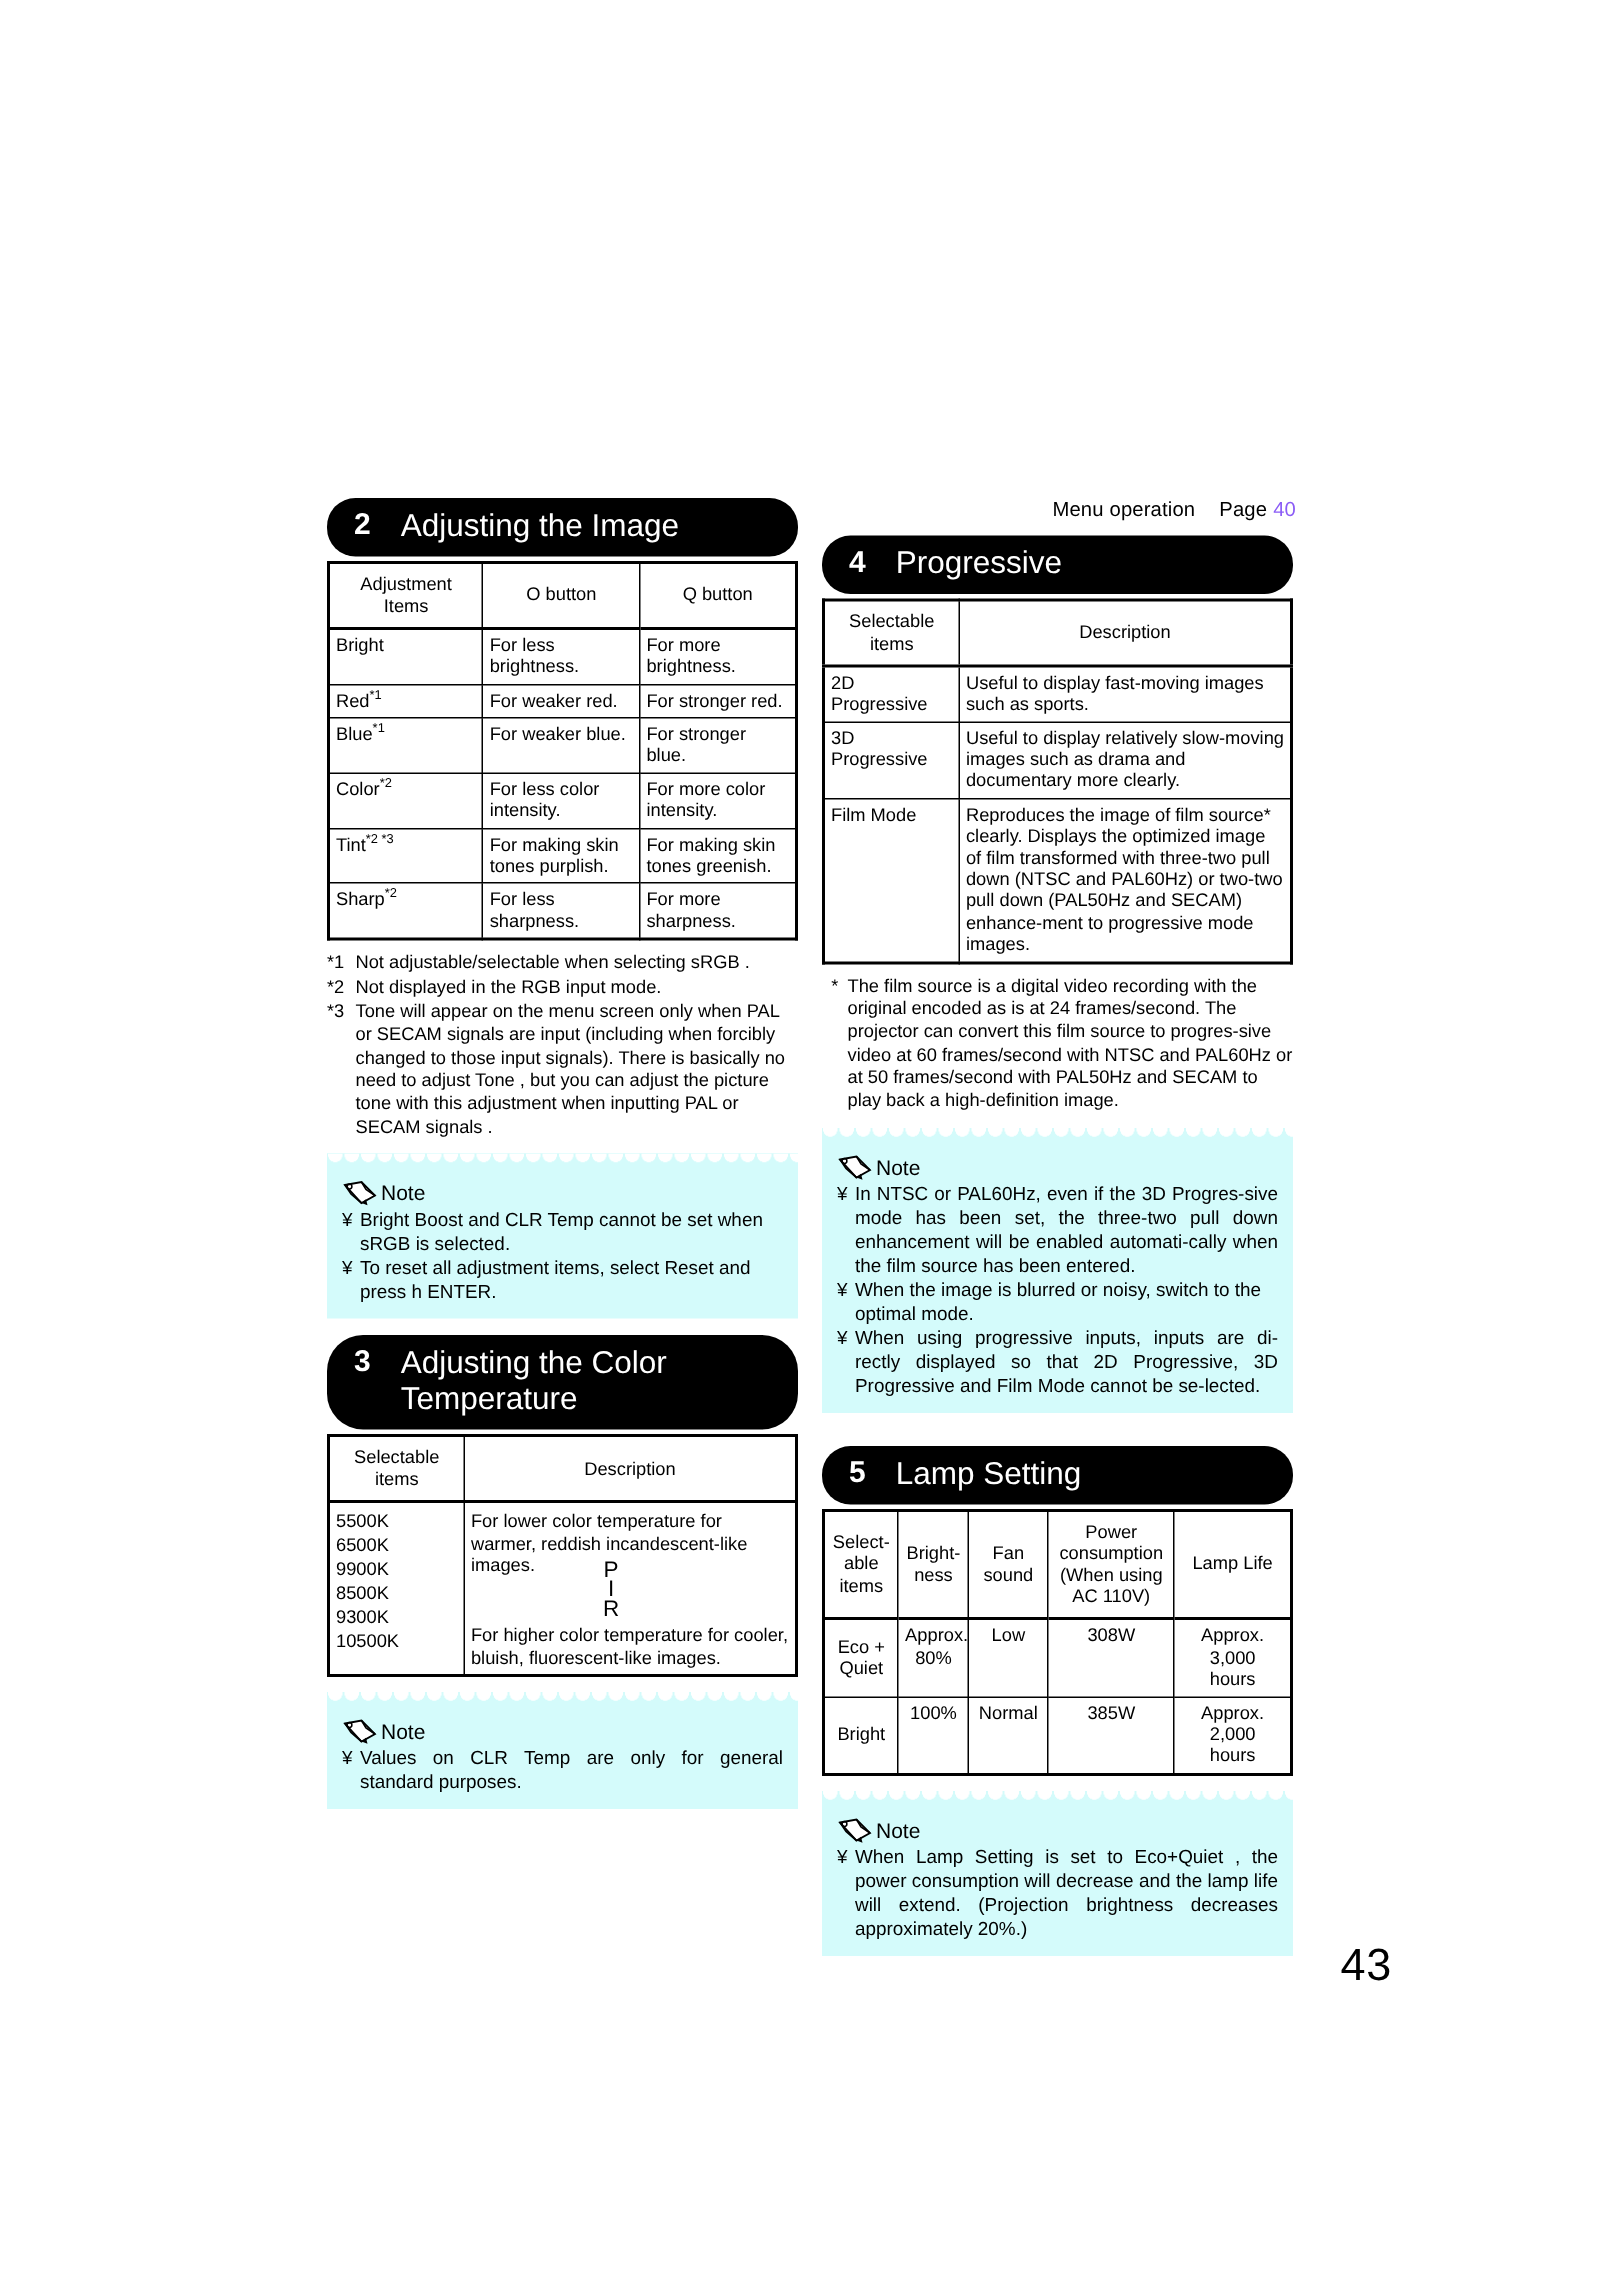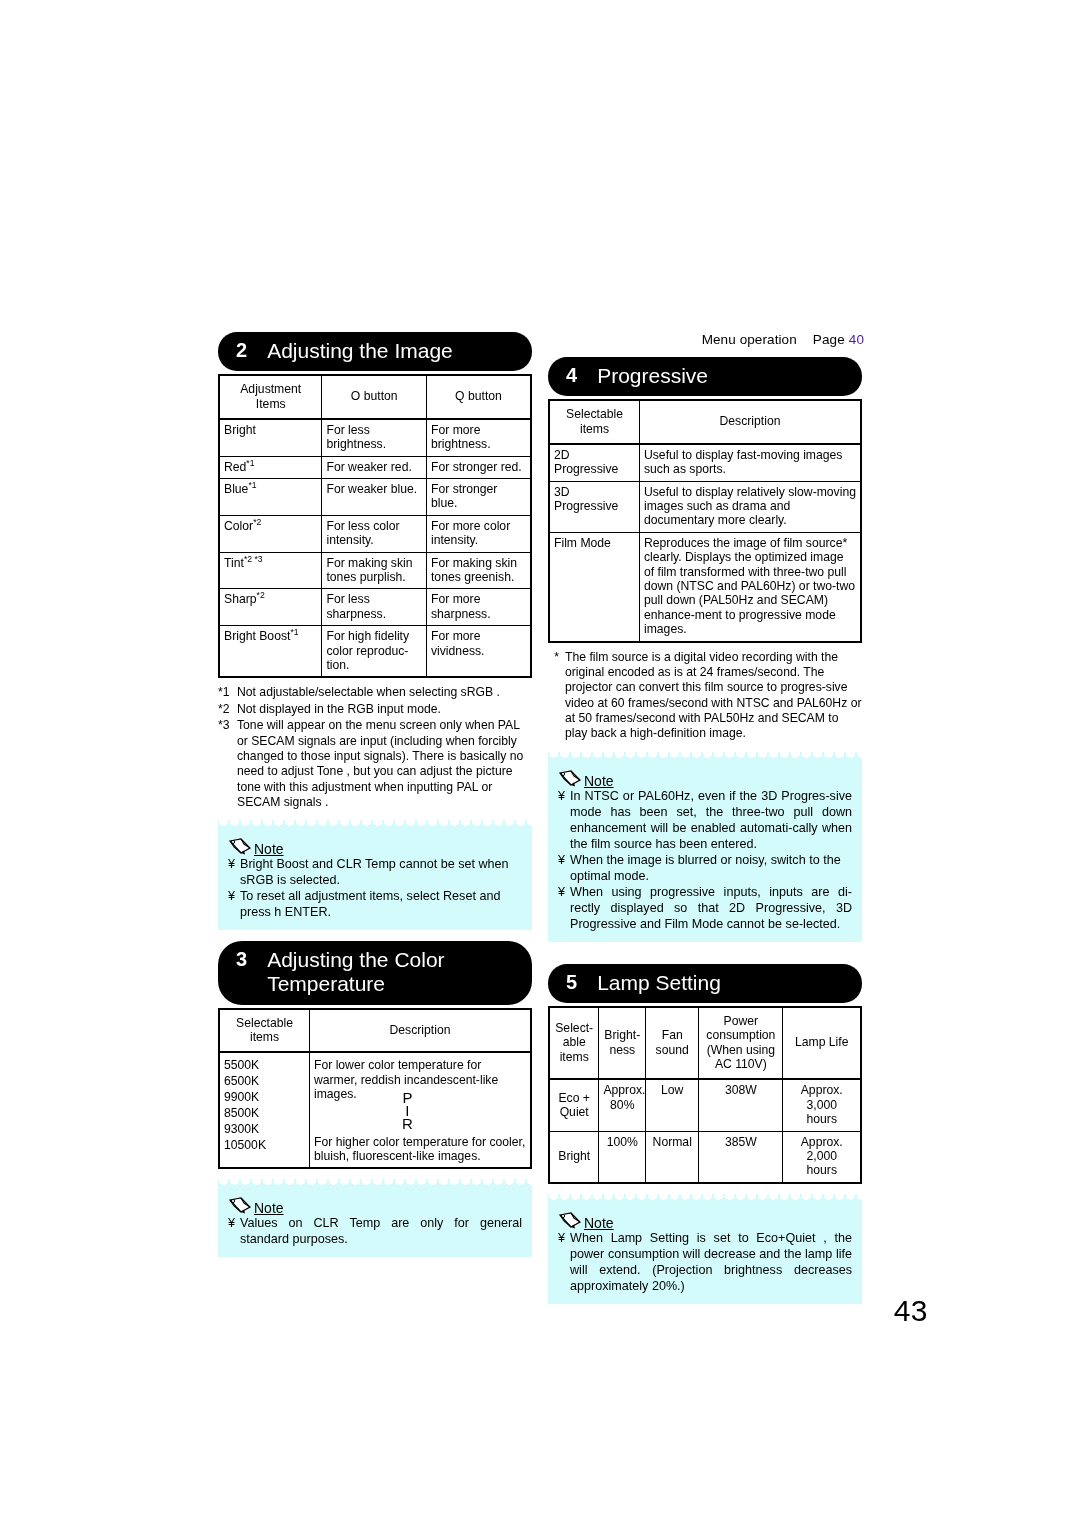--- a/index.html
+++ b/index.html
@@ -44,21 +44,21 @@
   .runhead {
     position: absolute;
     right: 0;
     top: 0;
     font-size: 13.5px;
     white-space: nowrap;
     letter-spacing: .1px;
   }
   .runhead .rh-label { margin-right: 16px; }
   .runhead .rh-page  { margin-right: 4px; text-align: center; }
-  .runhead .rh-num   { color: #4c1d95; }
+  .runhead .rh-num   { color: #8b5cf6; }
 
   
   .banner {
     background: #000000;
     color: #ffffff;
     border-radius: 19px;
     padding: 7px 10px 8px 18px;
     display: flex;
     align-items: flex-start;
     box-sizing: border-box;
@@ -138,23 +138,22 @@
     left: 0; top: 0;
     width: 100%;
     height: 9px;
     background:
       radial-gradient(circle at 5.5px 1px, #ffffff 4.6px, rgba(255,255,255,0) 4.9px)
       0 0 / 11px 11px repeat-x,
       #d4fbfb;
   }
   .note-hd {
     display: flex;
-    align-items: flex-end;
+    align-items: flex-start;
     margin-bottom: 2px;
-    text-decoration: underline;
   }
   .note-hd .pencil { flex: 0 0 auto; margin-right: 2px; line-height: 0; }
   .note-hd .lbl {
     font-size: 14px;
     line-height: 1;
     position: relative;
     top: 1px;
   }
   .note-body { font-size: 12.6px; line-height: 1.27; }
   .note-item { display: flex; margin-bottom: 0px; }
@@ -240,25 +239,20 @@
           </tr>
           <tr>
             <td><span>Tint</span><sup class="fn">*2 *3</sup></td>
             <td>For making skin tones purplish.</td>
             <td>For making skin tones greenish.</td>
           </tr>
           <tr>
             <td><span>Sharp</span><sup class="fn">*2</sup></td>
             <td>For less sharpness.</td>
             <td>For more sharpness.</td>
-          </tr>
-          <tr>
-            <td><span>Bright Boost</span><sup class="fn">*1</sup></td>
-            <td>For high fidelity color reproduc-tion.</td>
-            <td>For more vividness.</td>
           </tr>
         </tbody>
       </table>
 
       <div class="fnotes">
         <div class="fnote">
           <span class="mk">*1</span>
           <span class="bd">Not adjustable/selectable when selecting sRGB .</span>
         </div>
         <div class="fnote">

